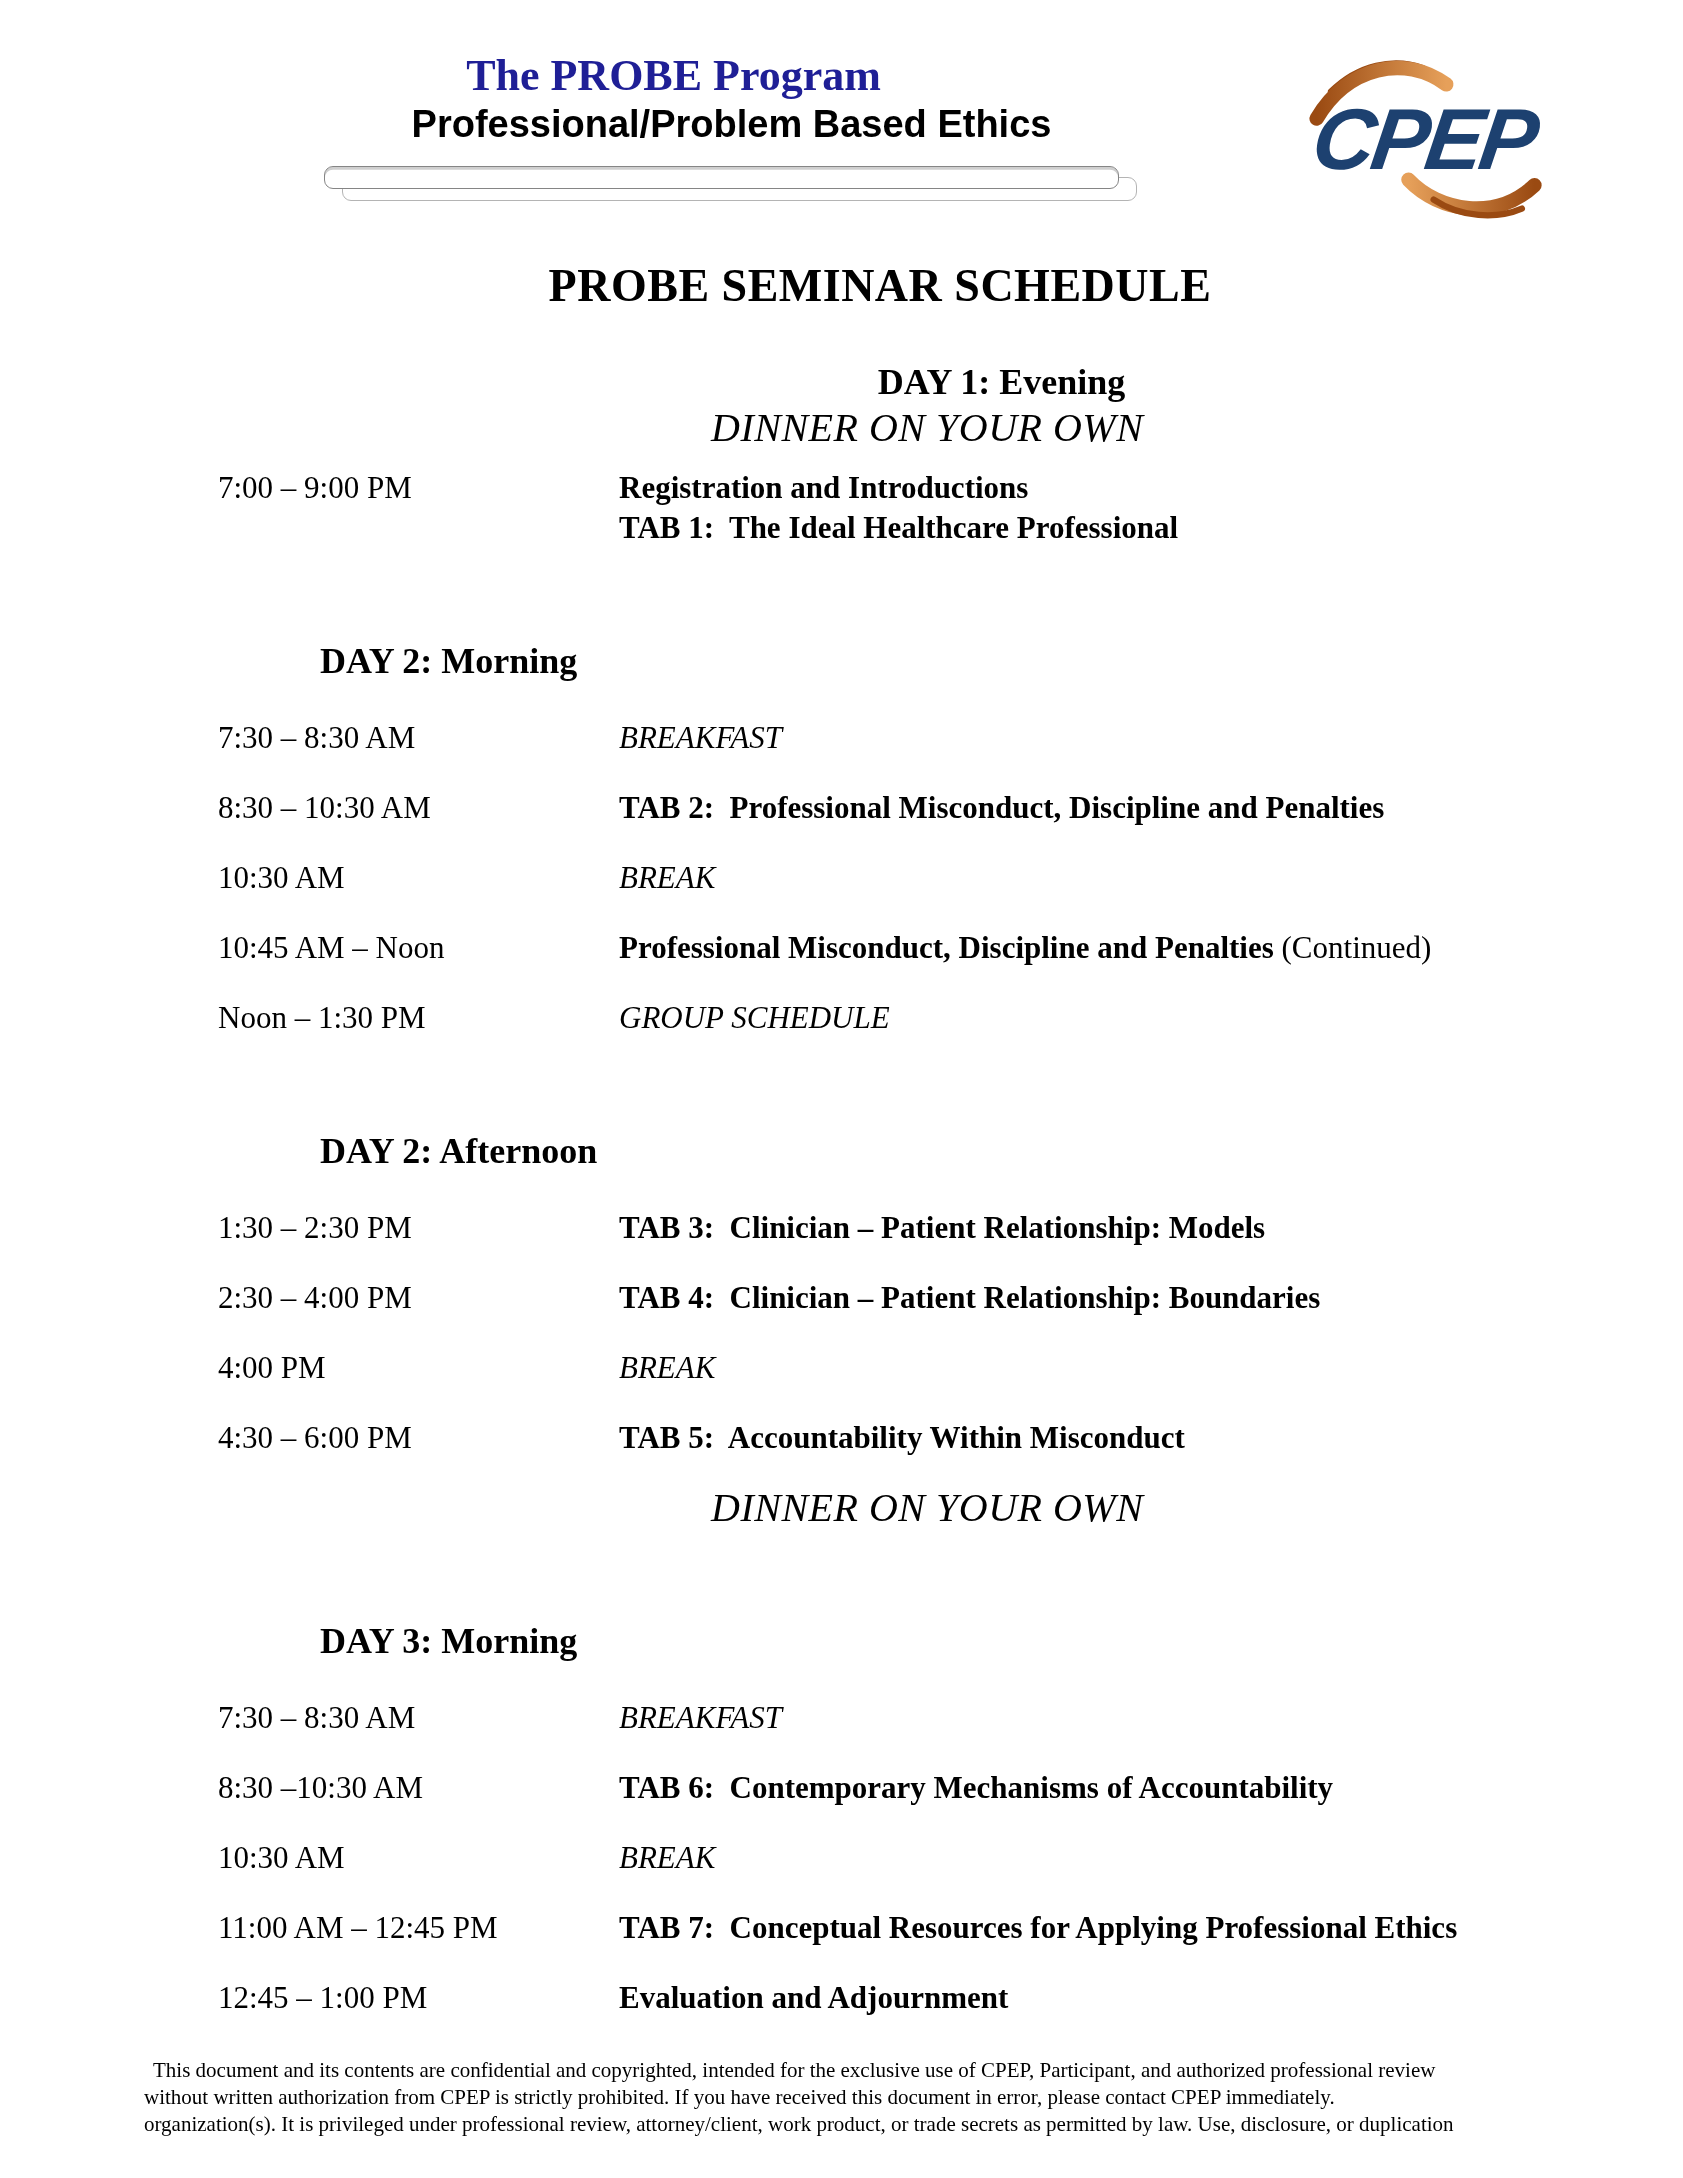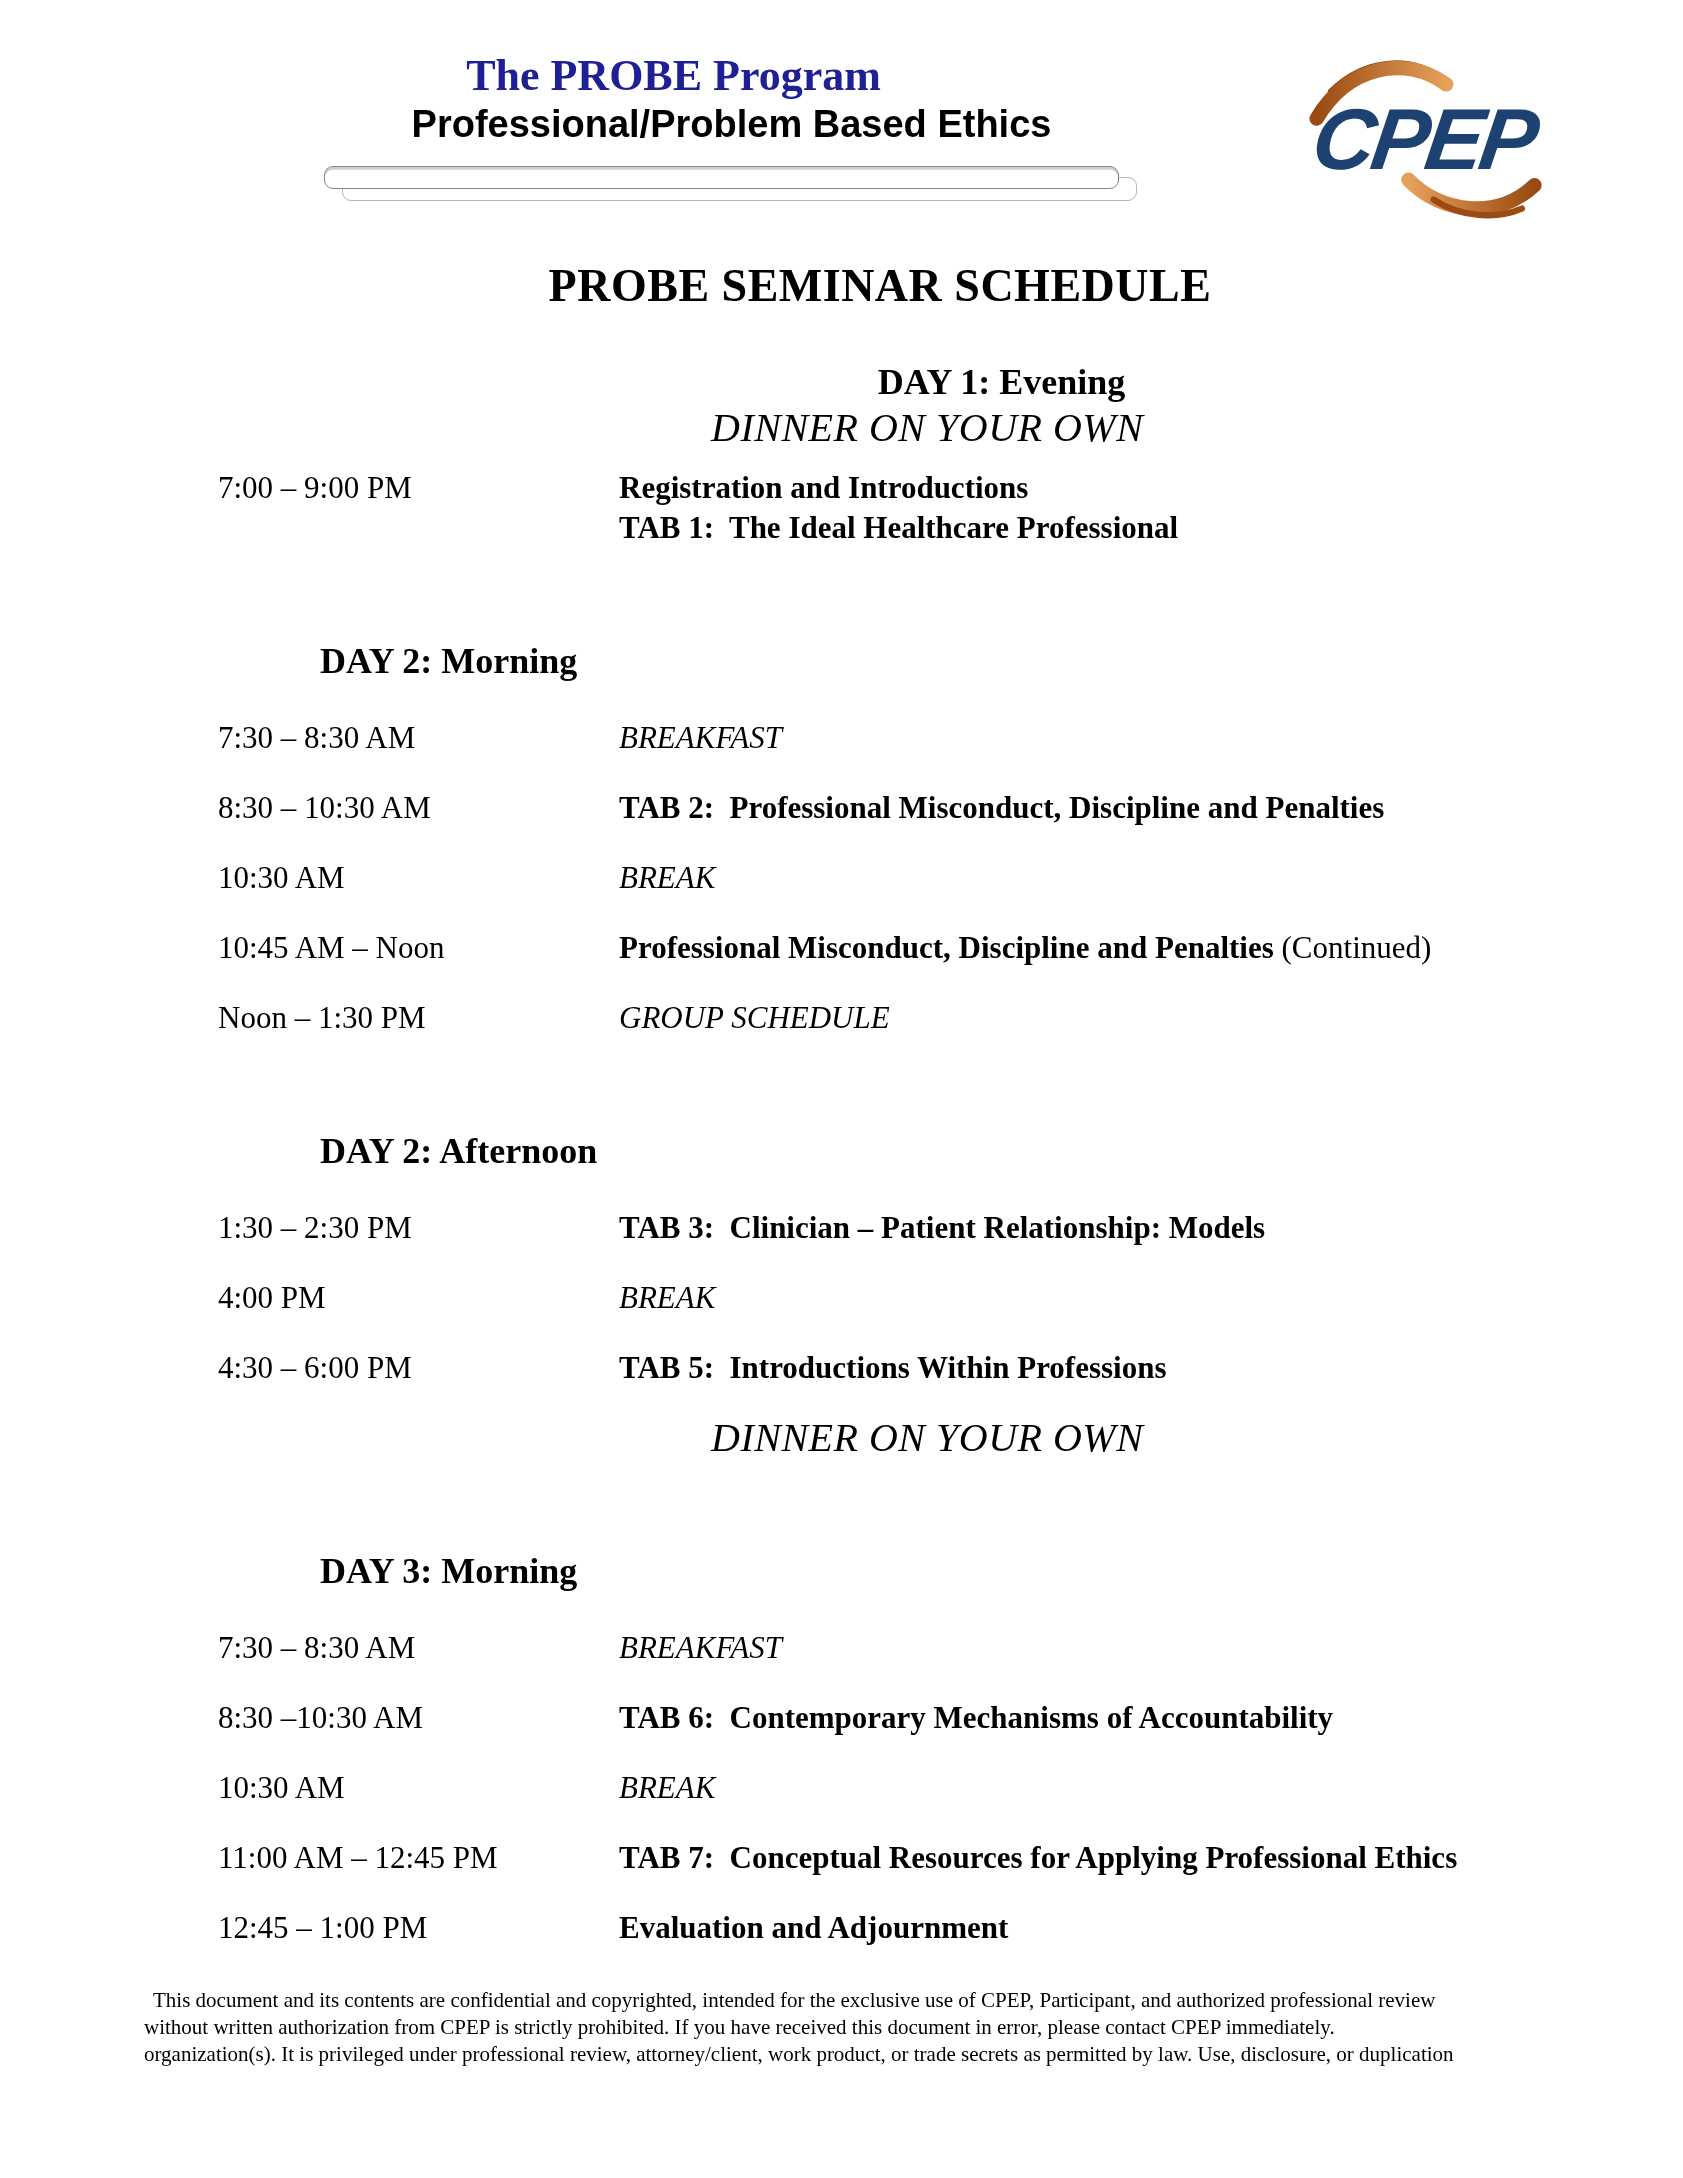--- a/index.html
+++ b/index.html
@@ -170,29 +170,35 @@
 
     <section>
       <h2 class="day-heading">DAY 2: Afternoon</h2>
       <div class="row">
         <div class="time">1:30 – 2:30 PM</div>
         <div class="cell">
           <span class="desc bold">TAB 3:  Clinician – Patient Relationship: Models</span>
         </div>
       </div>
       <div class="row">
+        <div class="time">2:30 – 4:00 PM</div>
+        <div class="cell">
+          <span class="desc bold">TAB 4:  Clinician – Patient Relationship: Boundaries</span>
+        </div>
+      </div>
+      <div class="row">
         <div class="time">4:00 PM</div>
         <div class="cell">
           <span class="desc italic">BREAK</span>
         </div>
       </div>
       <div class="row">
         <div class="time">4:30 – 6:00 PM</div>
         <div class="cell">
-          <span class="desc bold">TAB 5:  Introductions Within Professions</span>
+          <span class="desc bold">TAB 5:  Accountability Within Misconduct</span>
         </div>
       </div>
       <div class="row-center">DINNER ON YOUR OWN</div>
     </section>
 
     <section>
       <h2 class="day-heading">DAY 3: Morning</h2>
       <div class="row">
         <div class="time">7:30 – 8:30 AM</div>
         <div class="cell">

